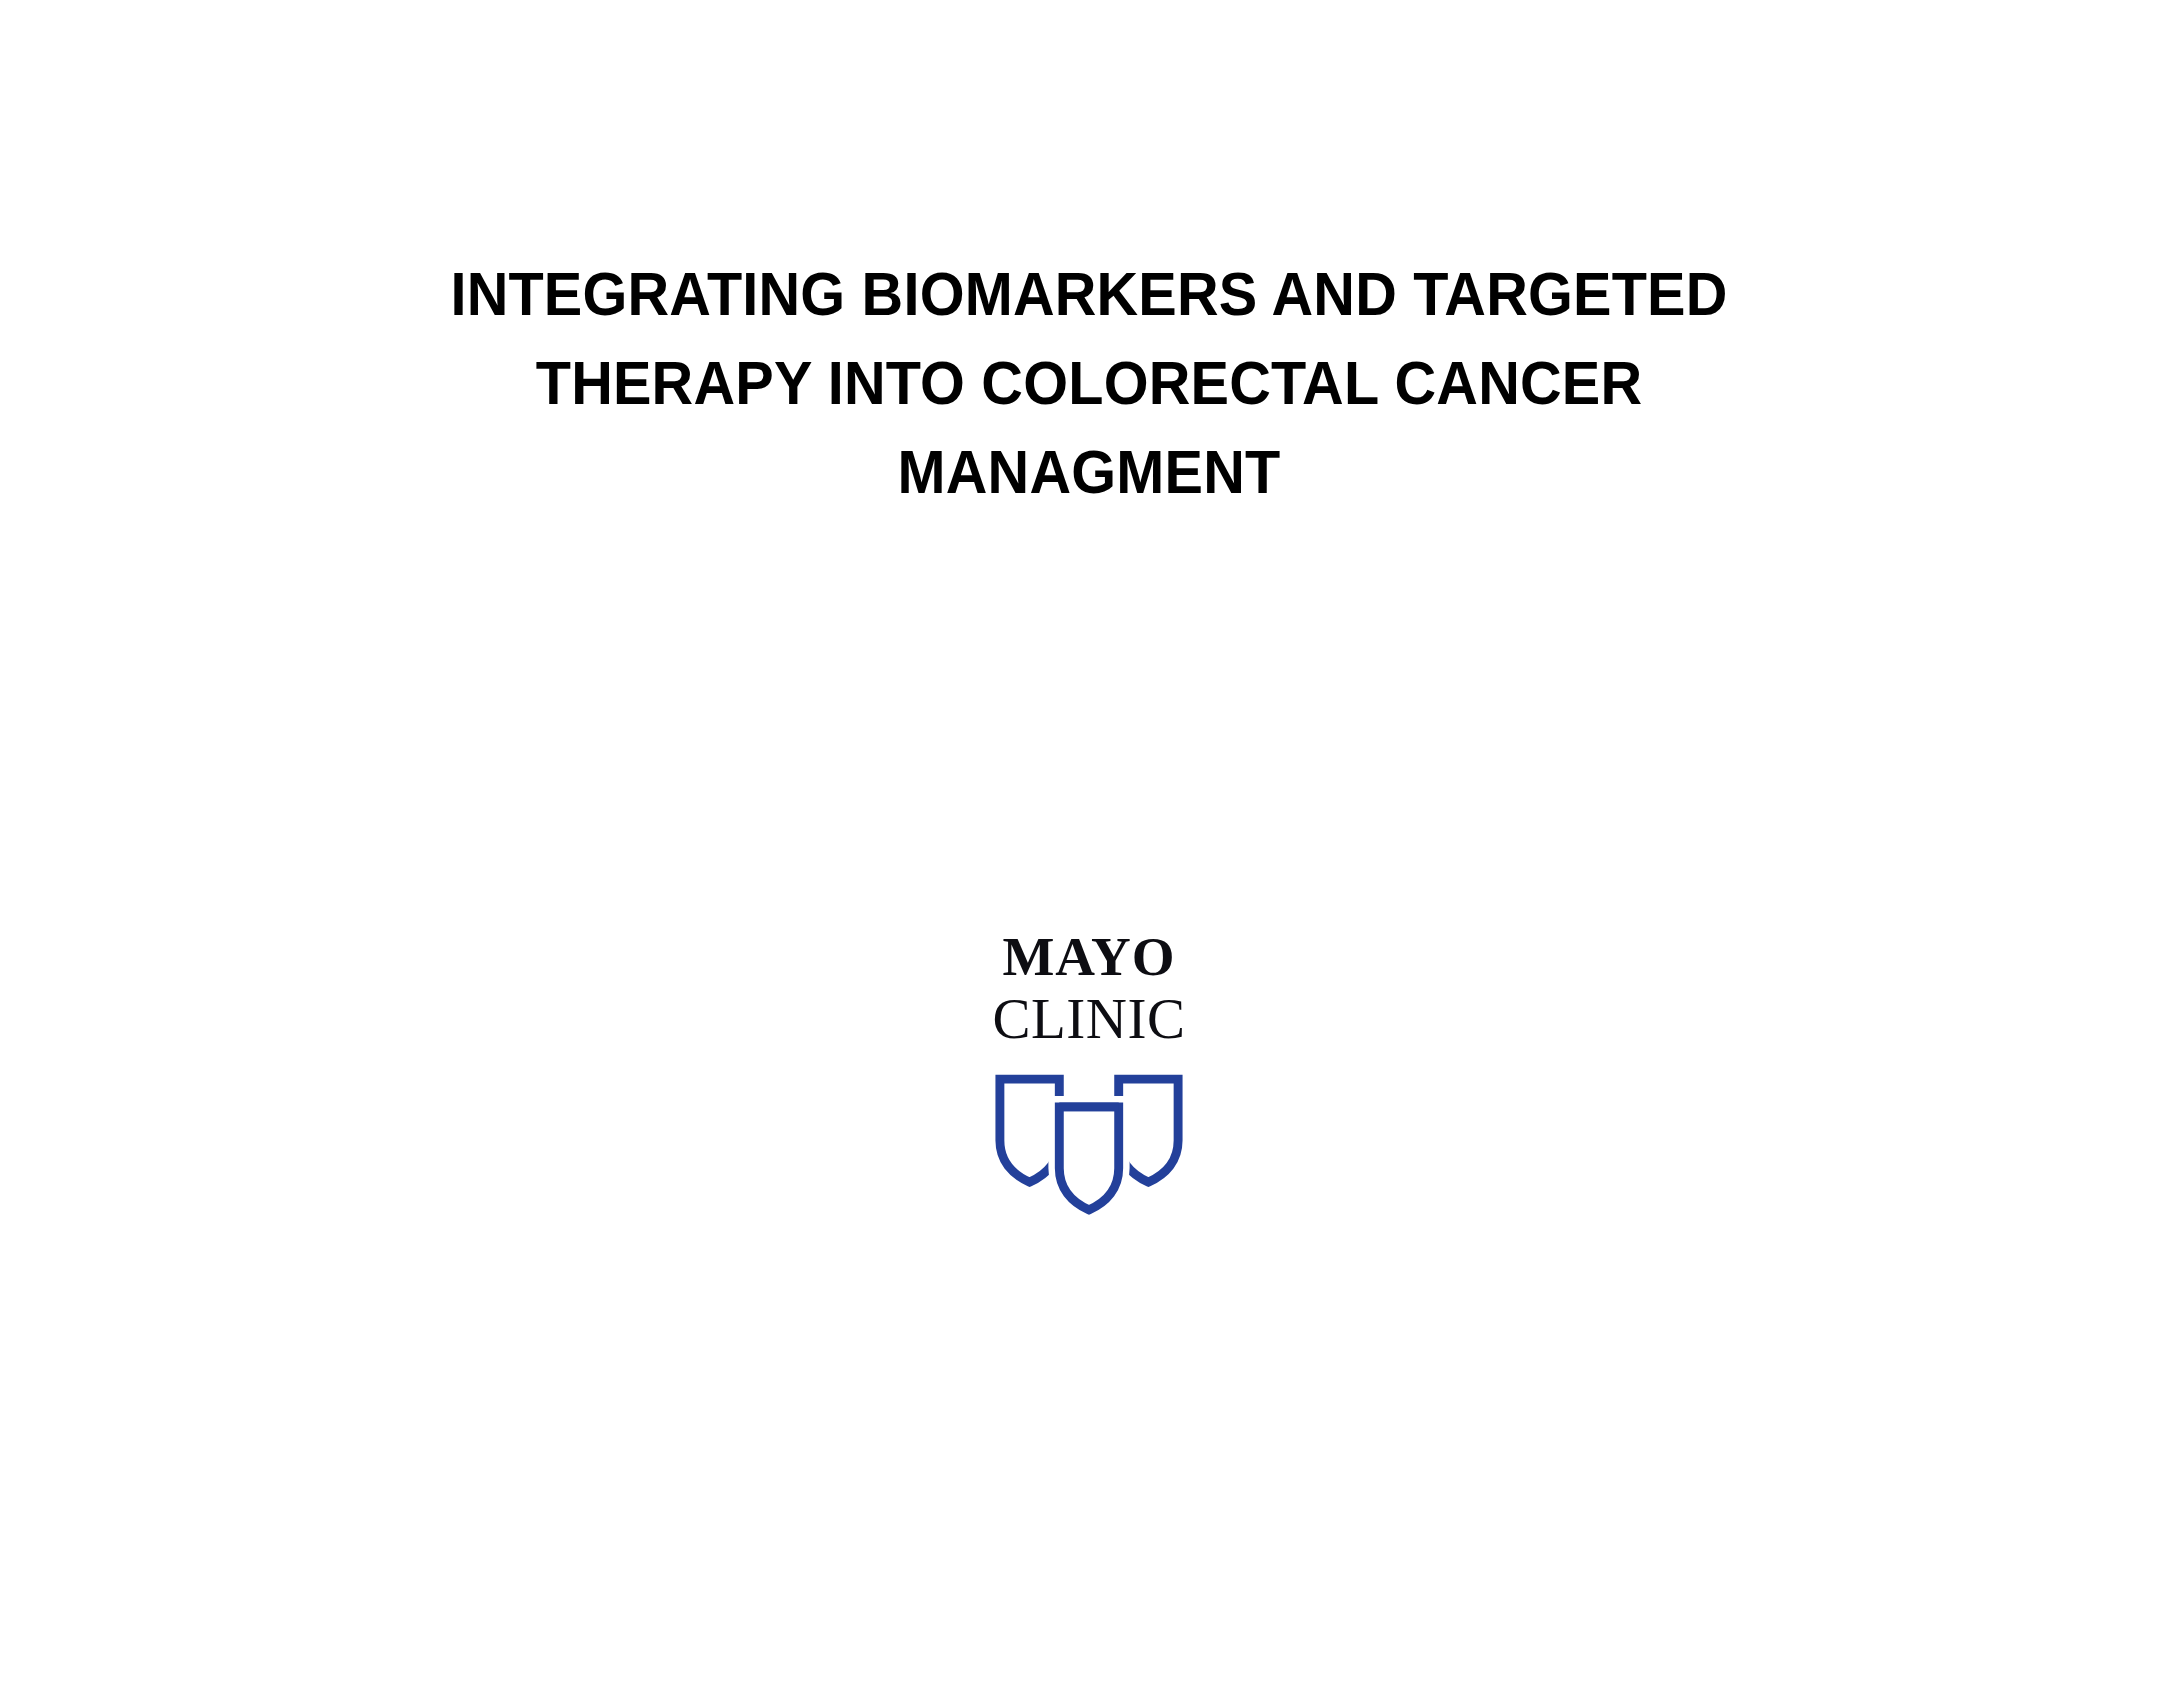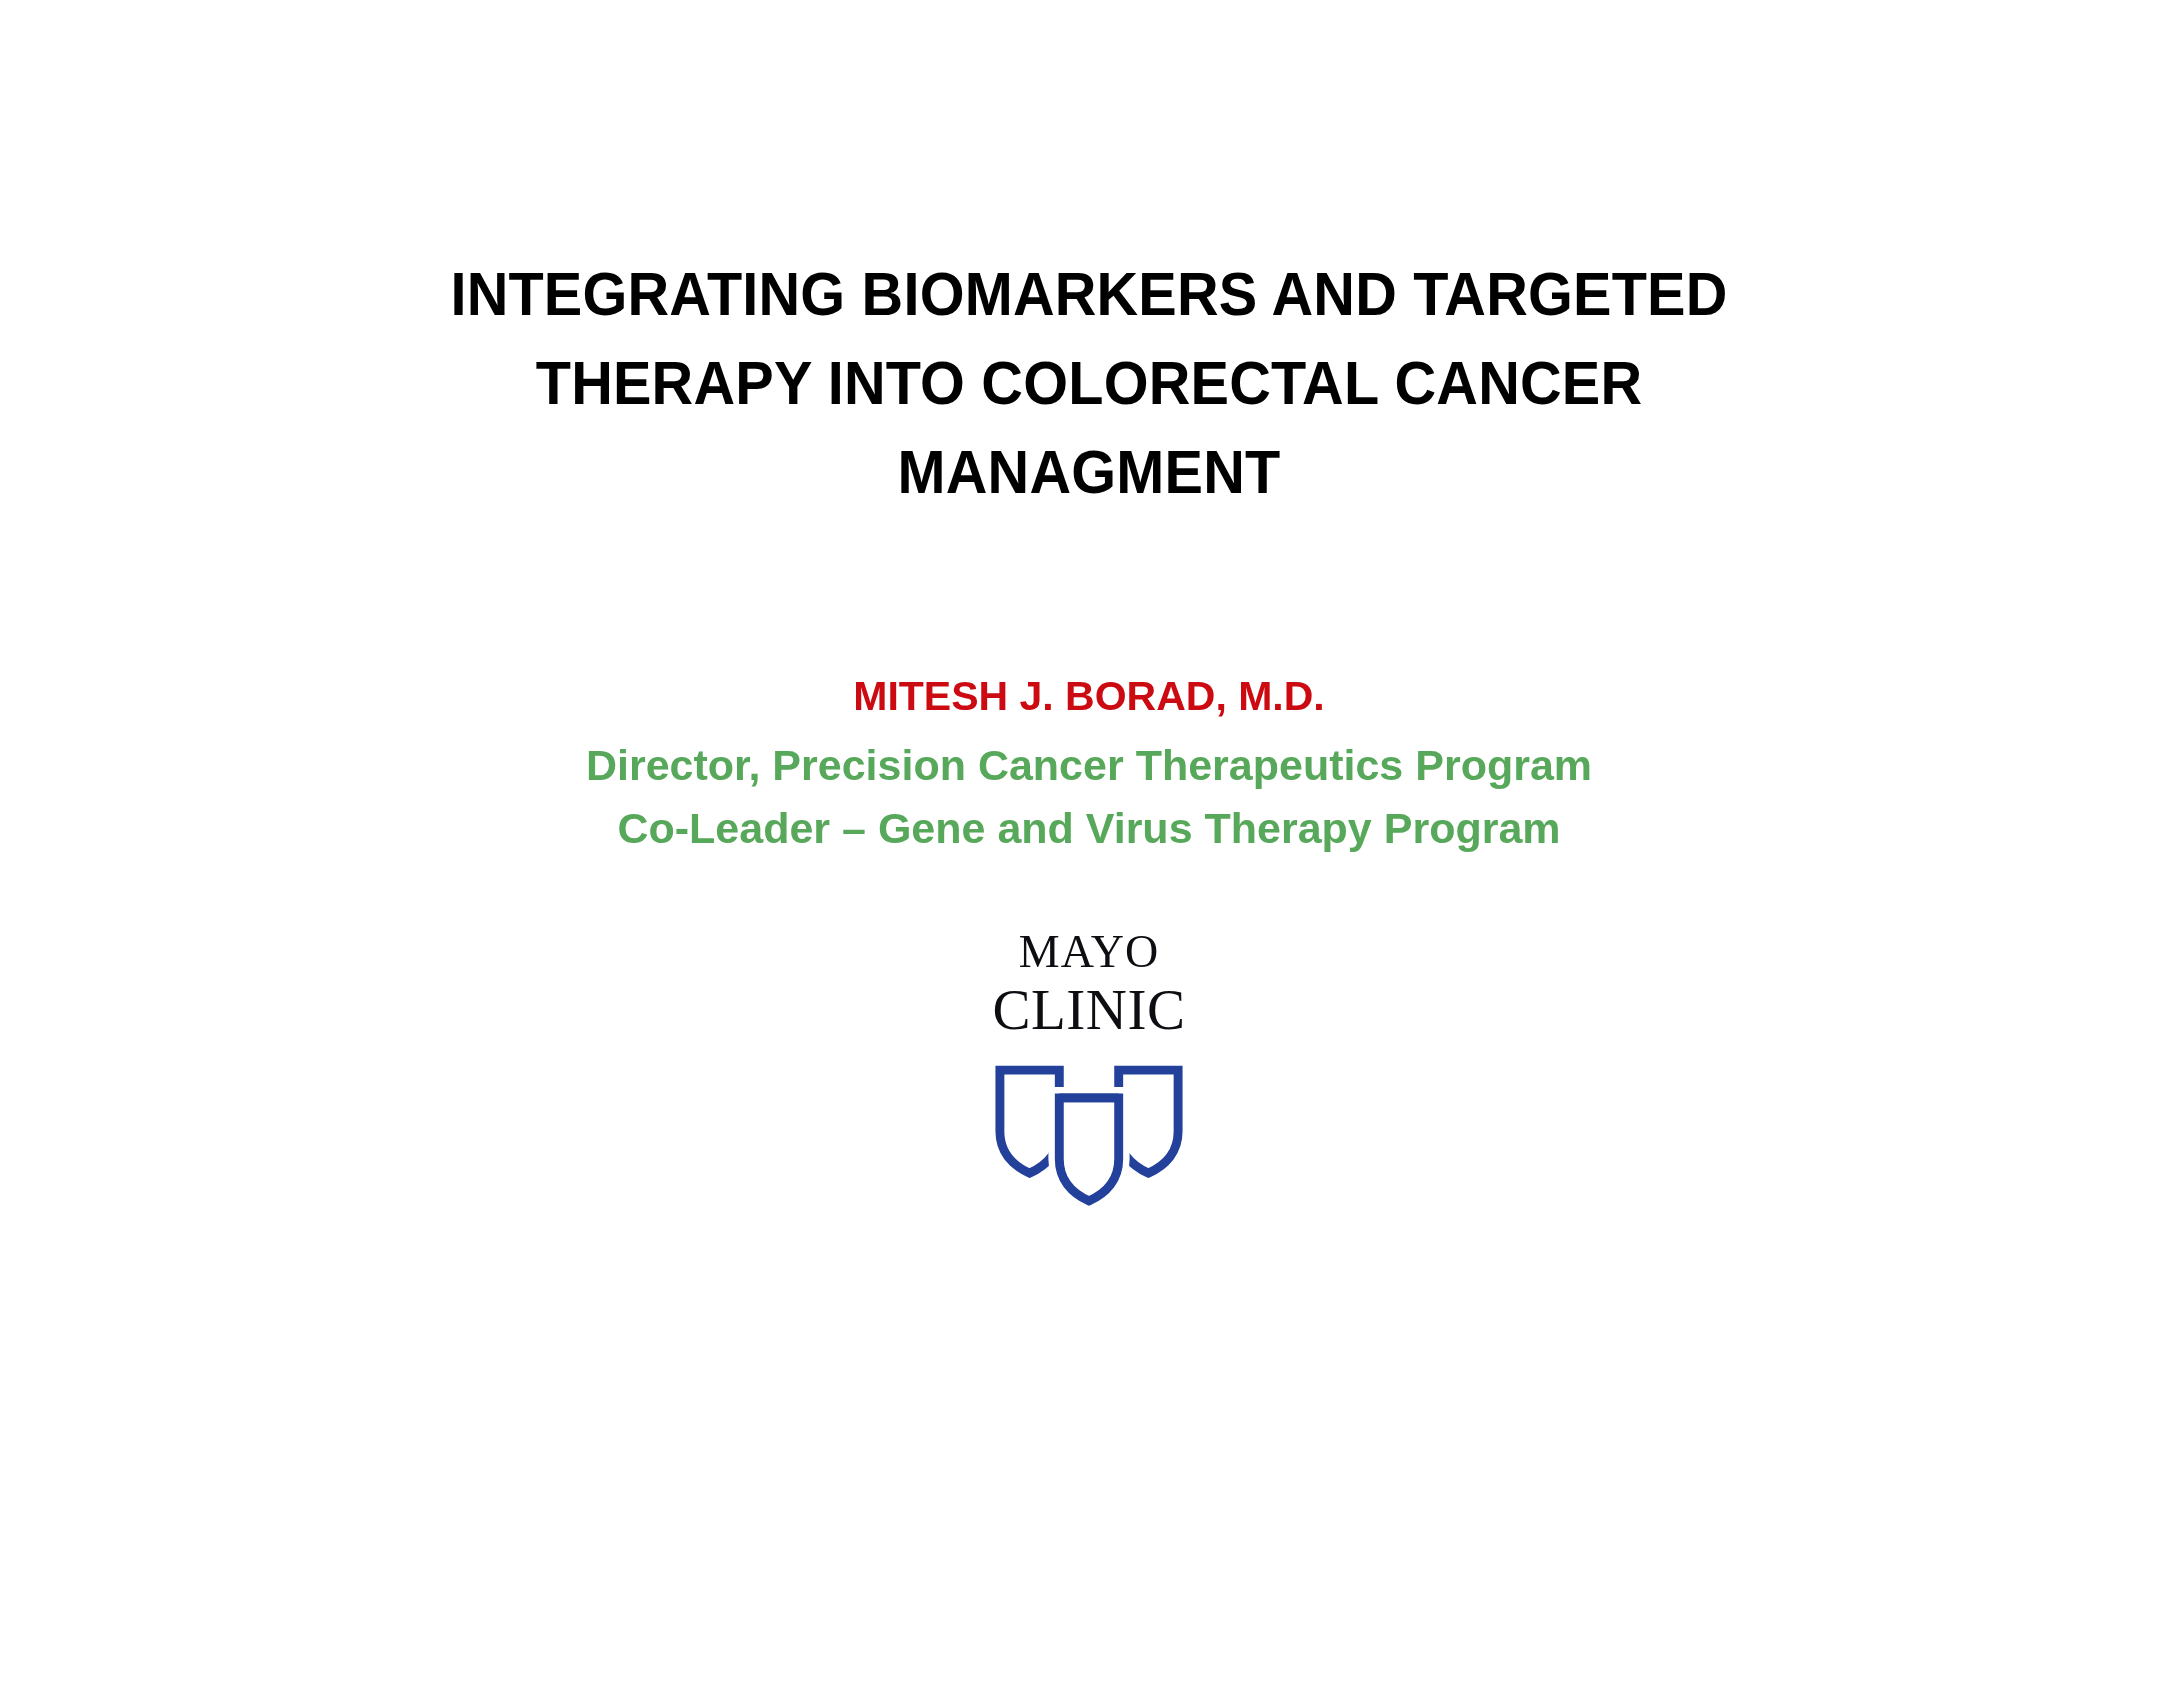--- a/index.html
+++ b/index.html
@@ -85,22 +85,23 @@
     align-items: center;
     color: #0d0d12;
   }
   .logo-word {
     font-family: "Liberation Serif", serif;
     font-weight: normal;
     color: #0d0d12;
     line-height: 1;
   }
   .logo-word-mayo {
-    font-size: 46px;
+    font-size: 55px;
     letter-spacing: 1px;
+    font-weight: bold;
   }
   .logo-word-clinic {
     font-size: 57px;
     letter-spacing: 0.5px;
     margin-top: 6px;
   }
   .logo-shields {
     margin-top: 22px;
   }
 
@@ -125,27 +126,20 @@
 <body>
 
 <div class="slide">
 
   <div class="title-block">
     <div class="title-line">INTEGRATING BIOMARKERS AND TARGETED</div>
     <div class="title-line">THERAPY INTO COLORECTAL CANCER</div>
     <div class="title-line">MANAGMENT</div>
   </div>
 
-  <div class="presenter-block">
-    <div class="presenter-name">MITESH J. BORAD, M.D.</div>
-    <div class="presenter-roles">
-      <div class="presenter-role">Director, Precision Cancer Therapeutics Program</div>
-      <div class="presenter-role">Co-Leader – Gene and Virus Therapy Program</div>
-    </div>
-  </div>
 
   <div class="logo-block">
     <div class="logo-wordmark">
       <div class="logo-word logo-word-mayo">MAYO</div>
       <div class="logo-word logo-word-clinic">CLINIC</div>
     </div>
     <div class="logo-shields">
       <svg width="198" height="149" viewBox="0 0 200 150" aria-hidden="true">
         <g fill="none" stroke="#23409A" stroke-width="9" stroke-linejoin="miter" stroke-linecap="butt">
 

